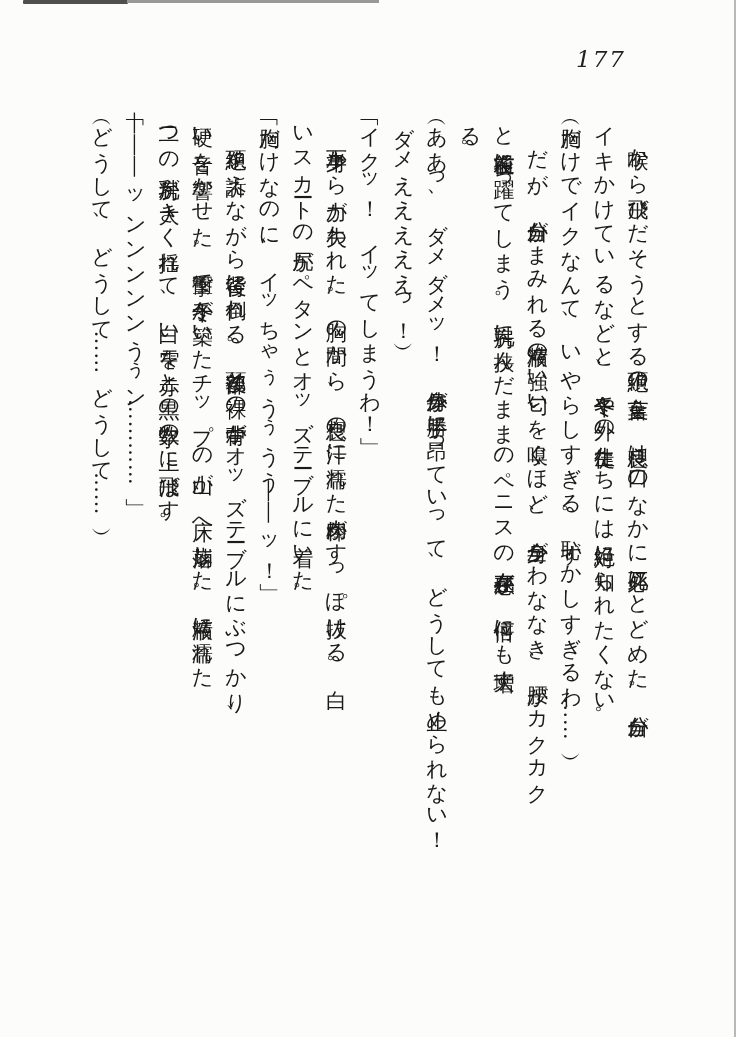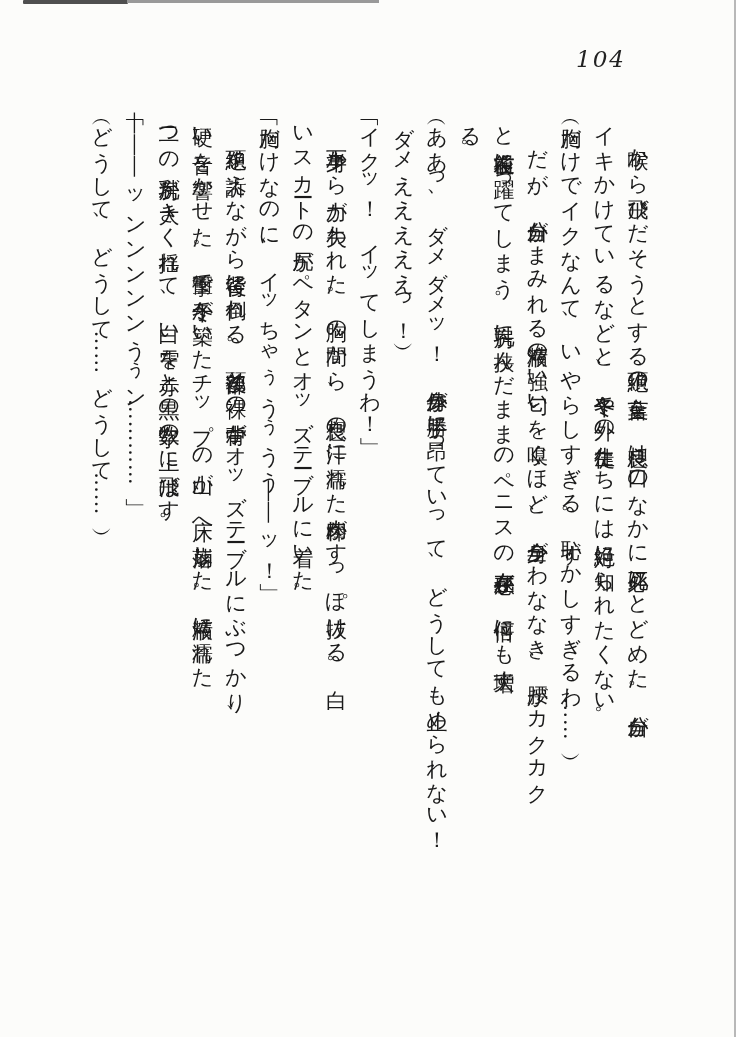--- a/index.html
+++ b/index.html
@@ -62,21 +62,21 @@
   .col { margin: 0; }
   .col.indent { text-indent: 21.5px; }
 </style>
 </head>
 <body>
 
 <div class="page">
   <div class="smudge-dark"></div>
   <div class="smudge-light"></div>
   <div class="edge-line"></div>
-  <div class="page-number">104</div>
+  <div class="page-number">177</div>
   <div class="text-block">
       <div class="col indent">喉から飛びだそうとする絶頂の言葉を、想良は口のなかに必死にとどめた。自分が</div>
       <div class="col">イキかけているなどと、千冬や外の生徒たちには絶対に知られたくない。</div>
       <div class="col">（胸だけでイクなんて、いやらしすぎる。恥ずかしすぎるわ……）</div>
       <div class="col indent">だが、自分がまみれる精液の強い匂いを嗅ぐほど、全身がわななき、腰がカクカク</div>
       <div class="col">と前後左右に躍ってしまう。乳房に挟んだままのペニスの存在感が、何倍にも増大す</div>
       <div class="col">る。</div>
       <div class="col">（ああっ、ダメダメッ！　身体が勝手に昂っていって、どうしても止められない！</div>
       <div class="col">ダメえええええっ！）</div>
       <div class="col">「イクッ！　イッてしまうわ！」</div>

